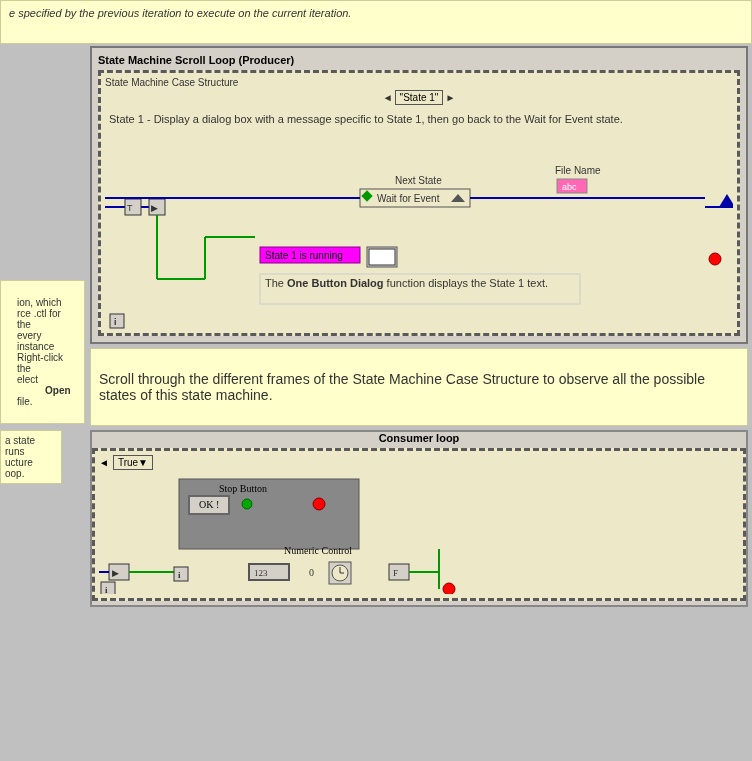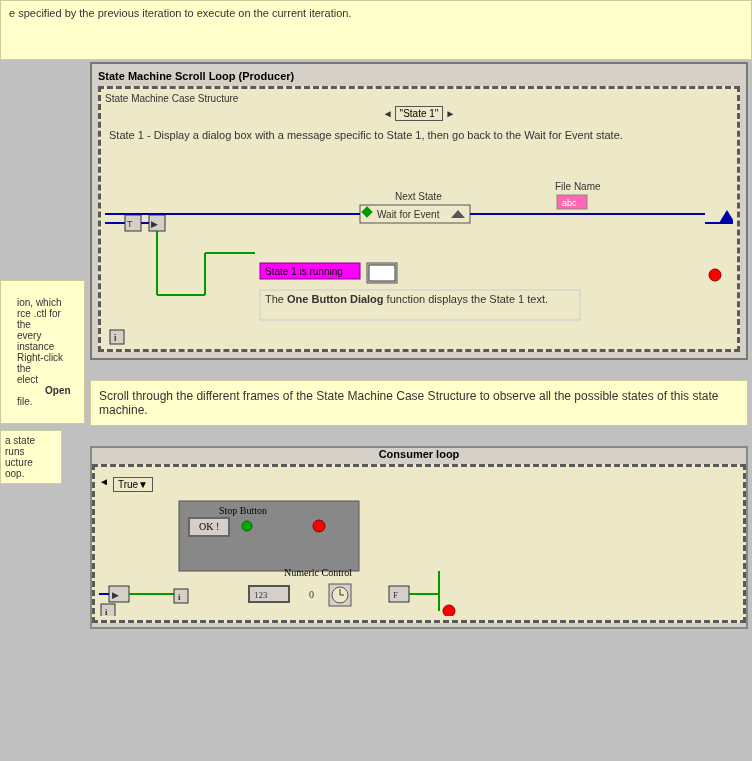--- a/index.html
+++ b/index.html
@@ -12,22 +12,23 @@
       overflow: hidden;
     }
 
     
     .top-note {
       background: #ffffcc;
       border: 1px solid #cccc99;
       padding: 6px 8px;
       font-size: 11px;
       color: #333;
-      height: 60px;
-      position: relative;
+      height: 44px;
+      position: relative;
+      font-style: italic;
     }
 
     .panel-title {
       font-size: 11px;
       font-weight: bold;
       color: #000;
       margin-bottom: 4px;
     }
 
     
@@ -72,24 +73,24 @@
       font-size: 11px;
       color: #333;
       padding: 4px;
       min-height: 50px;
     }
 
     
     .scroll-note {
       background: #ffffcc;
       border: 1px solid #cccc99;
-      padding: 8px 8px;
-      font-size: 12px;
-      color: #333;
-      margin: 20px;
+      padding: 22px 8px;
+      font-size: 14px;
+      color: #333;
+      margin: 4px;
     }
 
     
     .consumer-panel {
       background: #d4d0c8;
       border: 2px solid #888;
       margin: 4px;
       position: relative;
     }
 
@@ -102,21 +103,20 @@
     }
 
     
     .true-dropdown {
       display: inline-flex;
       align-items: center;
       background: #ede8c8;
       border: 1px solid #555;
       padding: 1px 4px;
       font-size: 10px;
-      margin-top: 6px;
     }
 
     
     .left-hint {
       position: absolute;
       left: 0;
       top: 280px;
       width: 85px;
       background: #ffffcc;
       border: 1px solid #cccc99;

